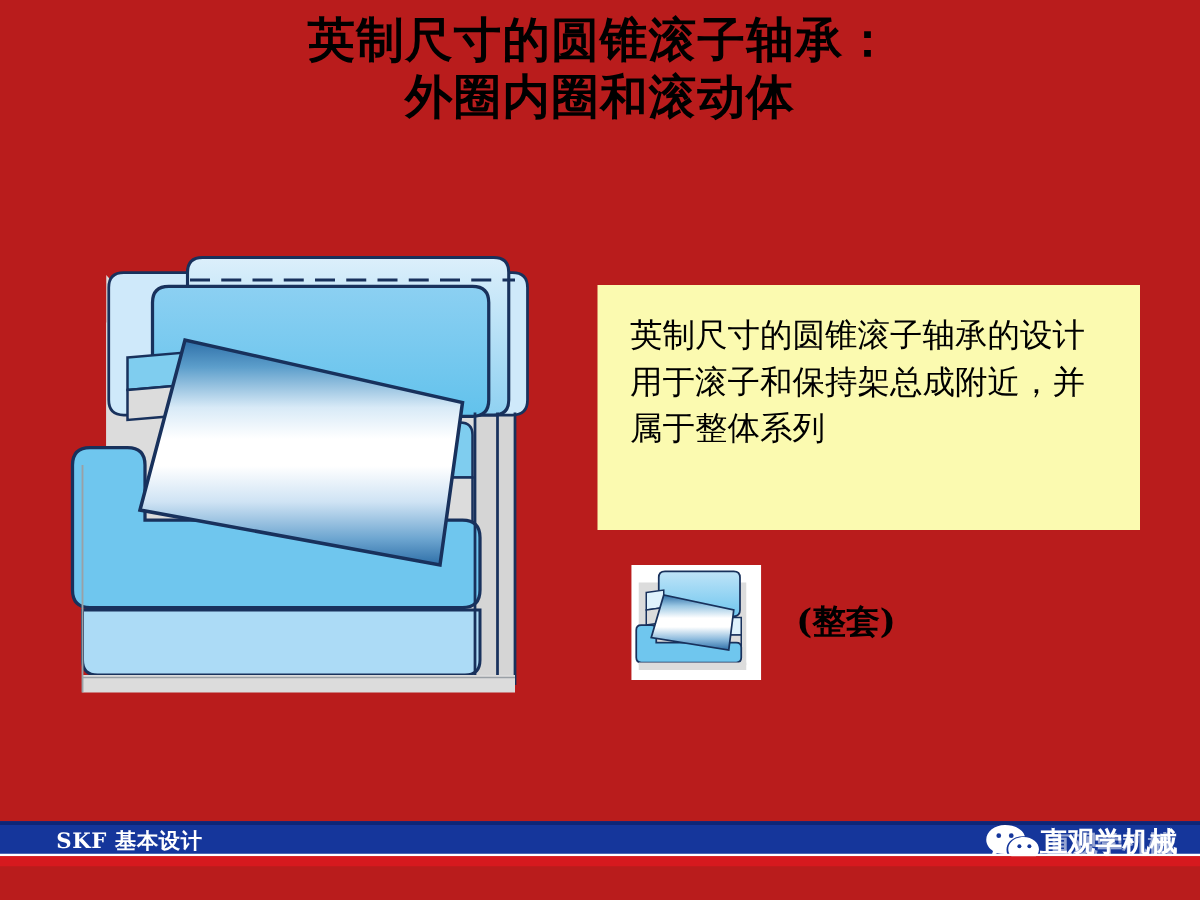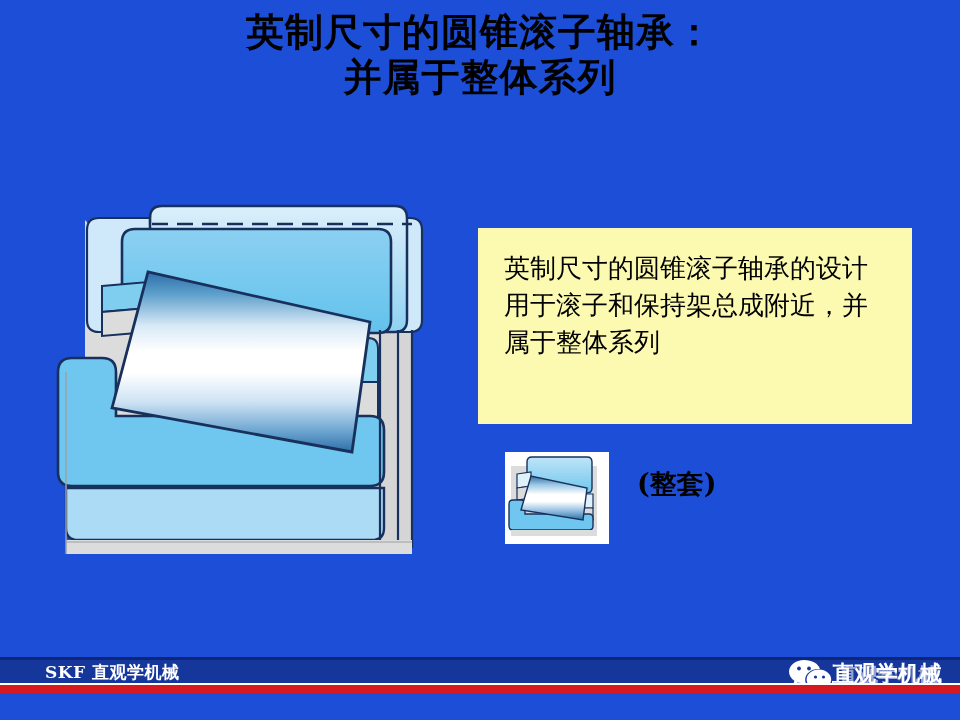--- a/index.html
+++ b/index.html
@@ -7,21 +7,21 @@
     padding: 0;
     background: #ffffff;
   }
   body {
     font-family: "Liberation Sans", "DejaVu Sans", sans-serif;
   }
   #slide {
     position: relative;
     width: 960px;
     height: 720px;
-    background: #1d4ed8;
+    background: #b91c1c;
     overflow: hidden;
   }
 
   
   #title-block {
     position: absolute;
     left: 0;
     top: 10px;
     width: 960px;
     text-align: center;
@@ -87,21 +87,21 @@
   #legend-text {
     position: absolute;
     left: 118px;
     top: 14px;
     font-family: "DejaVu Serif", "Liberation Serif", serif;
     font-size: 27px;
     color: #000000;
     line-height: 1.3;
   }
   #legend-text .l1 { display: block; font-weight: normal; }
-  #legend-text .l2 { display: block; font-weight: bold; padding-left: 14px; }
+  #legend-text .l2 { display: block; font-weight: bold; padding-left: 14px; margin-top: 14px; }
 
   
   #footer-bar {
     position: absolute;
     left: 0;
     top: 657px;
     width: 960px;
     height: 27px;
     background: #15369B;
   }
@@ -176,21 +176,21 @@
     white-space: nowrap;
   }
 </style>
 </head>
 <body>
 
 <div id="slide">
 
   <div id="title-block">
     <span class="tline">英制尺寸的圆锥滚子轴承：</span>
-    <span class="tline">并属于整体系列</span>
+    <span class="tline">外圈内圈和滚动体</span>
   </div>
 
   <div id="bearing-figure">
     <svg width="430" height="400" viewBox="0 0 430 400" xmlns="http://www.w3.org/2000/svg">
       <defs>
         <linearGradient id="rollerGrad" x1="0" y1="0" x2="0" y2="1">
           <stop offset="0%" stop-color="#2E6FA8"></stop>
           <stop offset="12%" stop-color="#5C9ECB"></stop>
           <stop offset="30%" stop-color="#D8EAF7"></stop>
           <stop offset="44%" stop-color="#FFFFFF"></stop>
@@ -304,21 +304,21 @@
       </svg>
     </div>
     <div id="legend-text">
       <span class="l2">(整套)</span>
     </div>
   </div>
 
   <div id="footer-bar"></div>
   <div id="footer-bar-shade"></div>
 
-  <div id="footer-brand">SKF 直观学机械</div>
+  <div id="footer-brand">SKF 基本设计</div>
 
   <div id="wechat-badge">
     <div id="wechat-logo">
       <svg width="44" height="30" viewBox="0 0 44 30" xmlns="http://www.w3.org/2000/svg">
 
         <path d="M16 2 C7.7 2 1 7.3 1 13.8 c0 3.6 2.1 6.8 5.4 8.9 l-1.3 4.2 4.7 -2.5 c1.9 0.5 3.9 0.8 6.2 0.8 0.6 0 1.2 0 1.8 -0.1 -0.4 -1.1 -0.6 -2.2 -0.6 -3.4 0 -6 5.9 -10.8 13.2 -10.8 0.5 0 1 0 1.5 0.1 C30.7 5.8 24 2 16 2 Z" fill="#FFFFFF"></path>
         <circle cx="11" cy="10.5" r="1.9" fill="#15369B"></circle>
         <circle cx="21" cy="10.5" r="1.9" fill="#15369B"></circle>
 
         <path d="M31 11.5 c-6.9 0 -12.4 4.5 -12.4 9.9 0 5.4 5.5 9.9 12.4 9.9 1.8 0 3.5 -0.3 5 -0.8 l4 2.1 -1.1 -3.6 c2.6 -1.8 4.3 -4.5 4.3 -7.6 0 -5.4 -5.4 -9.9 -12.2 -9.9 Z" fill="#FFFFFF"></path>

